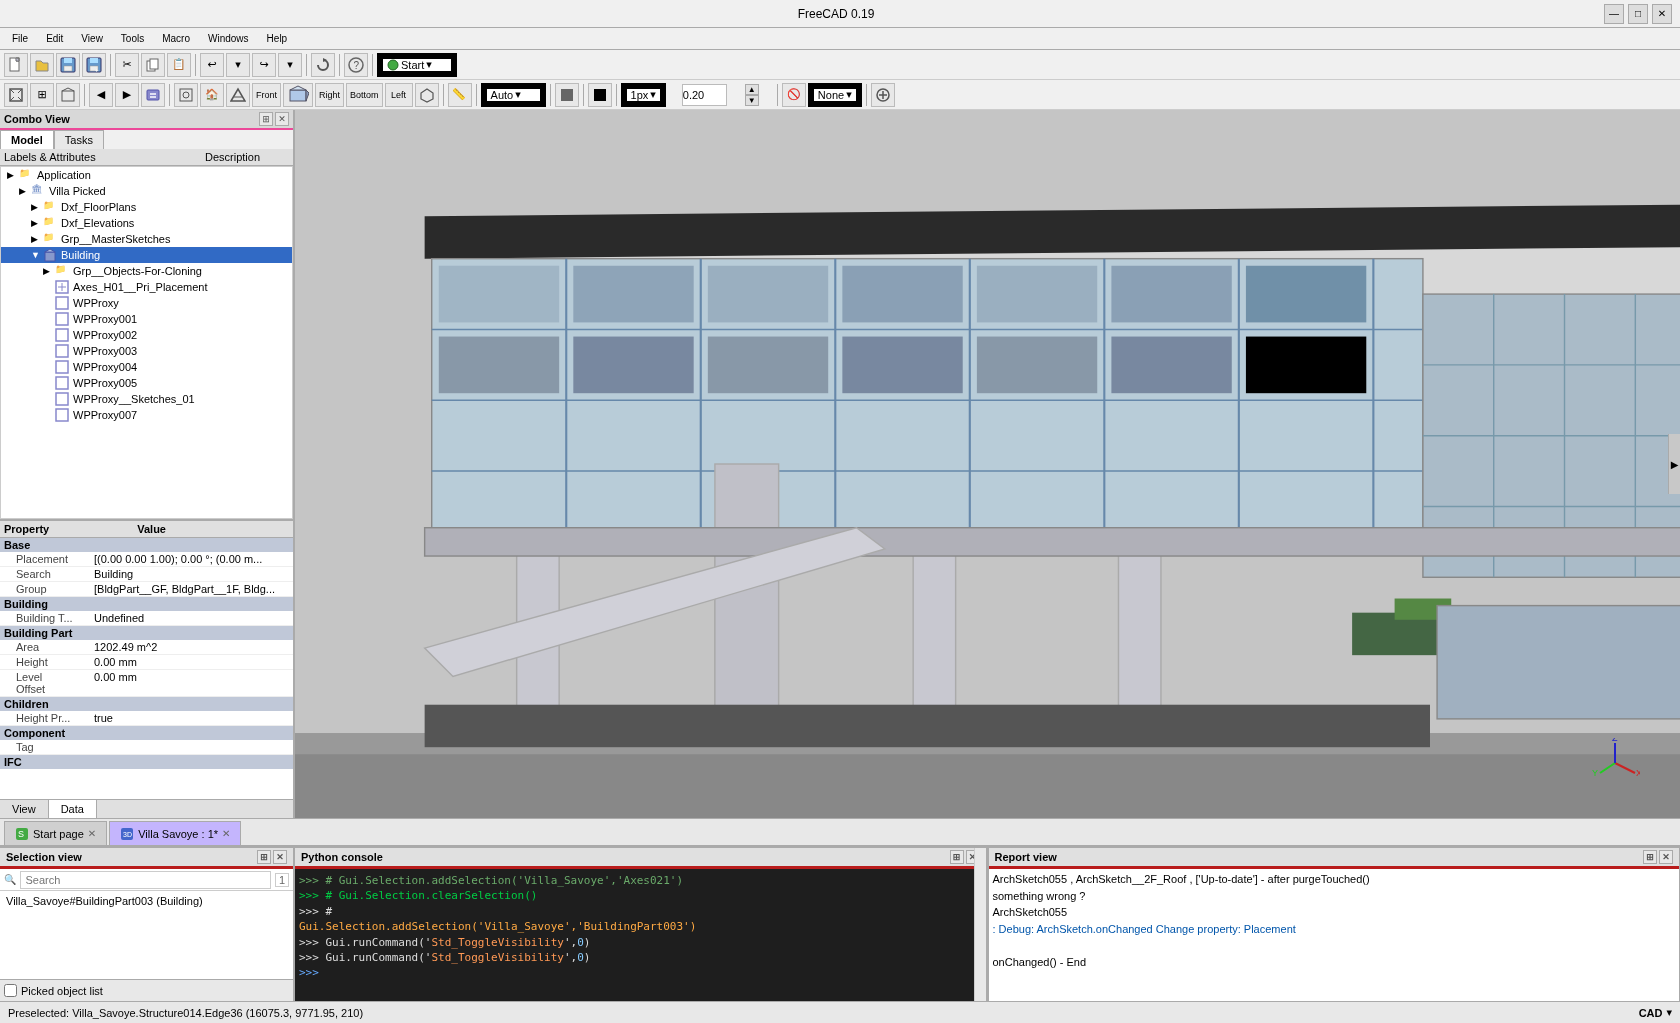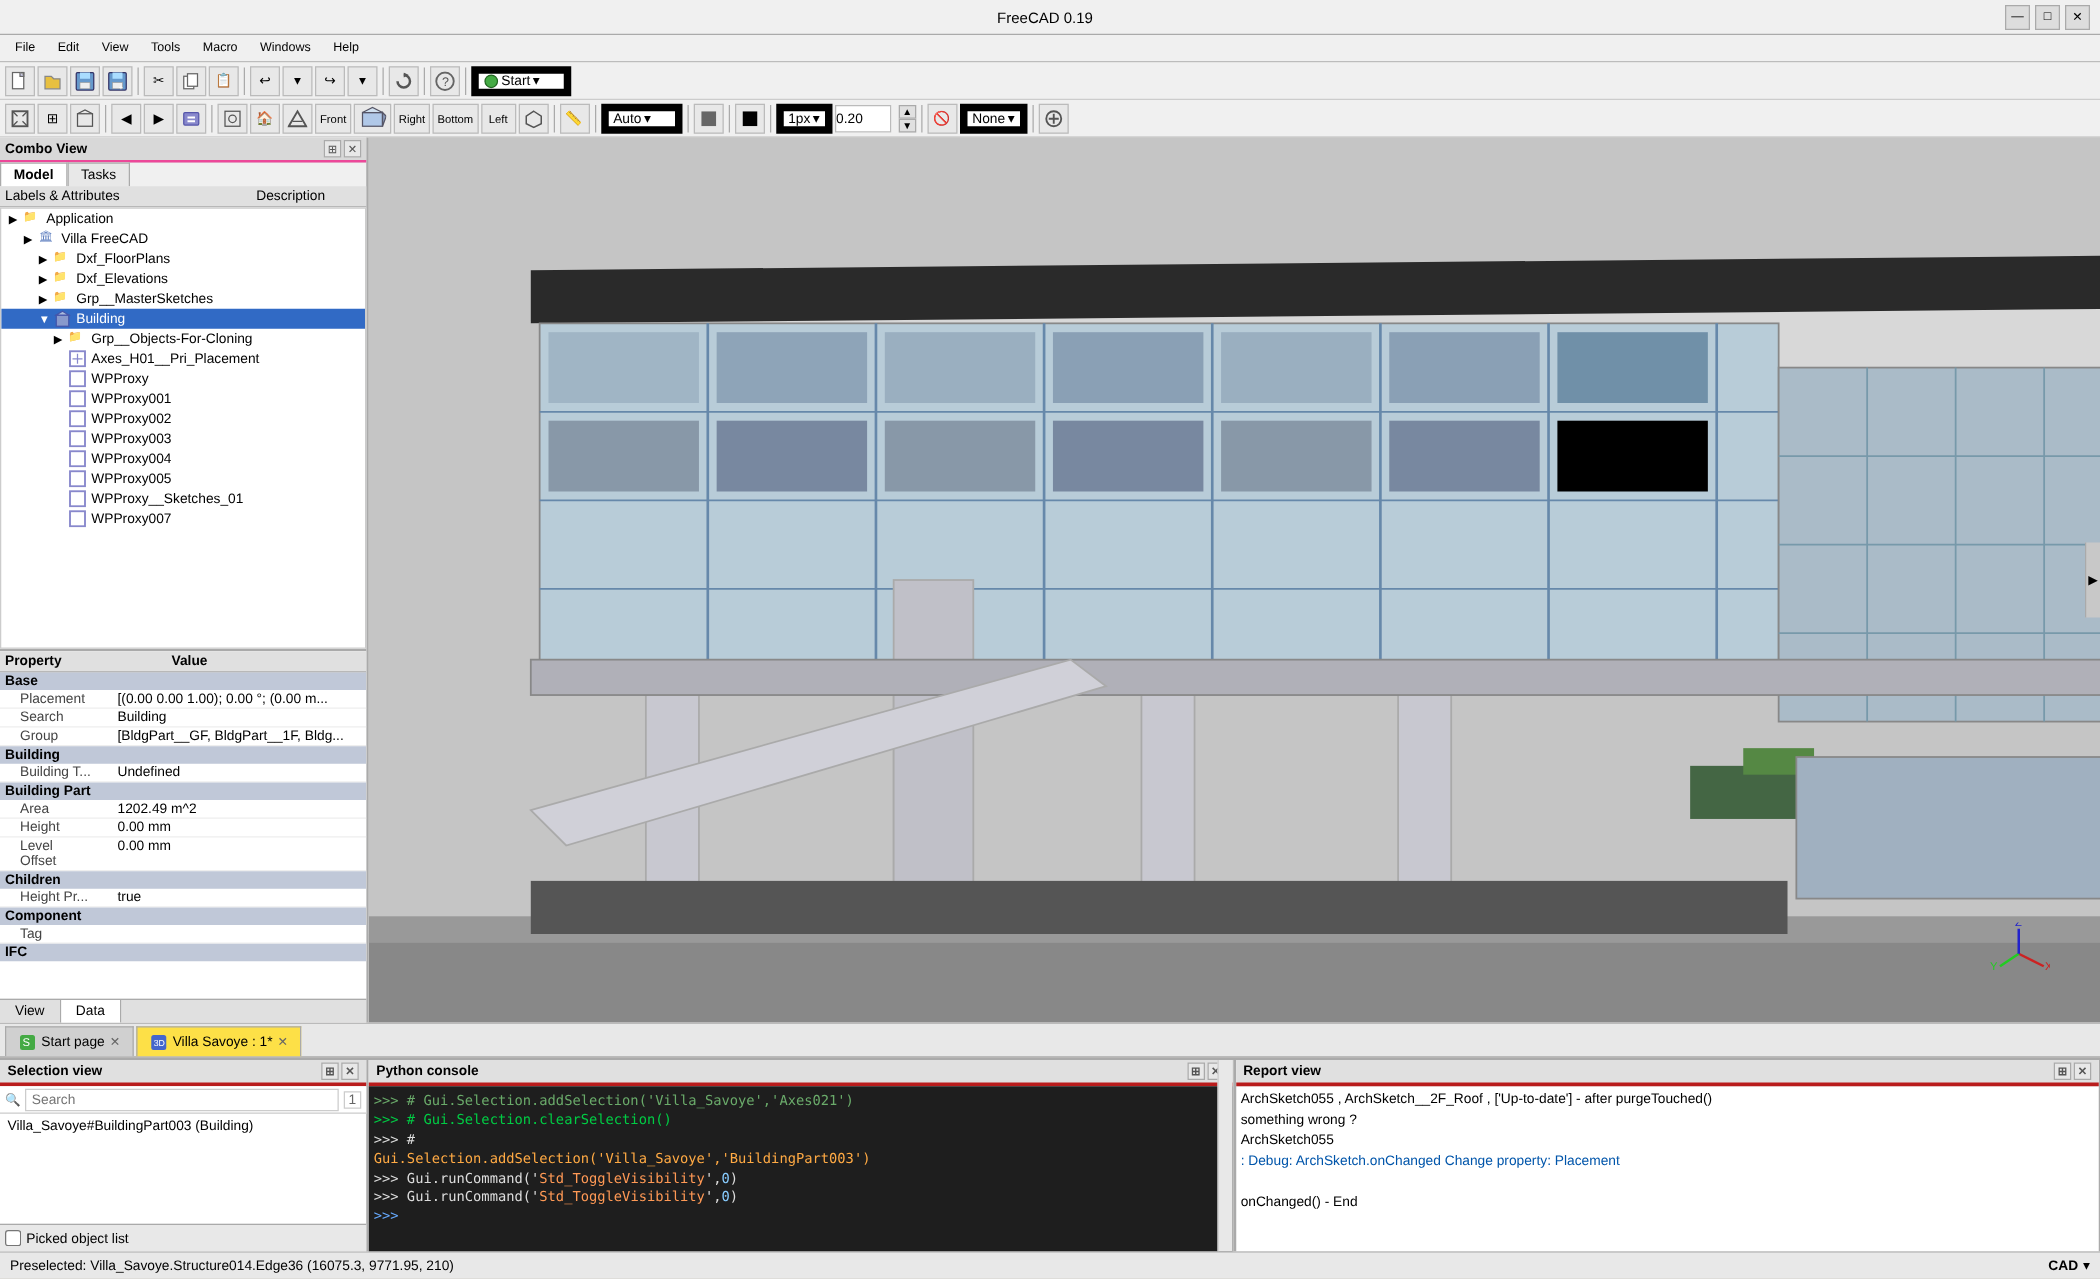--- a/index.html
+++ b/index.html
@@ -54,21 +54,21 @@
     #view-data-tabs { display: flex; background: #e0e0e0; border-top: 1px solid #aaa; }
     .vd-tab { padding: 3px 12px; cursor: pointer; border-right: 1px solid #aaa; font-size: 11px; }
     .vd-tab.active { background: white; }
 
     
     #viewport { flex: 1; position: relative; overflow: hidden; background: #c8c8c8; }
 
     
     #tab-bar { height: 28px; background: #e8e8e8; border-top: 1px solid #aaa; border-bottom: 1px solid #aaa; display: flex; align-items: flex-end; padding: 0 4px; }
     .tab { height: 24px; padding: 0 10px; background: #d0d0d0; border: 1px solid #aaa; border-bottom: none; cursor: pointer; font-size: 11px; display: flex; align-items: center; gap: 4px; margin-right: 2px; }
-    .tab.active { background: #fde047; }
+    .tab.active { background: #c4b5fd; }
     .tab-close { font-size: 10px; cursor: pointer; color: #666; }
 
     
     #bottom-panels { display: flex; height: 155px; border-top: 2px solid #aaa; }
     .bottom-panel { flex: 1; display: flex; flex-direction: column; background: white; border-right: 1px solid #aaa; font-size: 11px; }
     .panel-header { background: #e0e0e0; padding: 2px 6px; border-bottom: 3px solid #b91c1c; display: flex; align-items: center; justify-content: space-between; font-weight: bold; font-size: 11px; }
     .panel-content { flex: 1; overflow: auto; padding: 2px; }
     .panel-content.console { background: #1e1e1e; color: #ddd; font-family: monospace; font-size: 11px; padding: 4px; }
     .console-line { line-height: 1.4; }
     .console-prompt { color: #66aaff; }
@@ -270,21 +270,21 @@
     <button class="tb-btn">
       <svg width="12" height="12">
           <rect width="12" height="12" fill="#000"></rect>
         </svg>
     </button>
     <div class="tb-sep"></div>
     <div class="tb-dropdown" style="min-width:40px;">
       <span>1px</span>
         <span>▾</span>
     </div>
-    <div style="display:flex;align-items:center;gap:6px;margin:0 0;">
+    <div style="display:flex;align-items:center;gap:18px;margin:0 14px;">
       <input type="number" value="0.20" step="0.01" style="width: 45px; height: 22px; border: 1px solid rgb(187, 187, 187); font-size: 11px;">
       <div style="display:flex;flex-direction:column;">
         <button style="height:11px;width:14px;font-size:8px;border:1px solid #aaa;background:#e0e0e0;cursor:pointer;">▲</button>
         <button style="height:11px;width:14px;font-size:8px;border:1px solid #aaa;background:#e0e0e0;cursor:pointer;">▼</button>
       </div>
     </div>
     <div class="tb-sep"></div>
     <button class="tb-btn" style="color:#cc0000;font-size:11px;">🚫</button>
     <div class="tb-dropdown" style="min-width:50px;">
       <span>None</span>
@@ -328,21 +328,21 @@
       <div class="tree-item">
         <span class="tree-indent" style="width:4px;"></span>
         <span class="tree-arrow">▶</span>
         <span class="tree-icon icon-folder">📁</span>
         <span>Application</span>
       </div>
       <div class="tree-item">
         <span class="tree-indent" style="width:16px;"></span>
         <span class="tree-arrow">▶</span>
         <span class="tree-icon icon-building" style="color:#6080c0;">🏛</span>
-        <span>Villa FreeCAD</span>
+        <span>Villa Picked</span>
       </div>
       <div class="tree-item">
         <span class="tree-indent" style="width:28px;"></span>
         <span class="tree-arrow">▶</span>
         <span class="tree-icon icon-folder" style="color:#aaa;">📁</span>
         <span>Dxf_FloorPlans</span>
       </div>
       <div class="tree-item">
         <span class="tree-indent" style="width:28px;"></span>
         <span class="tree-arrow">▶</span>

